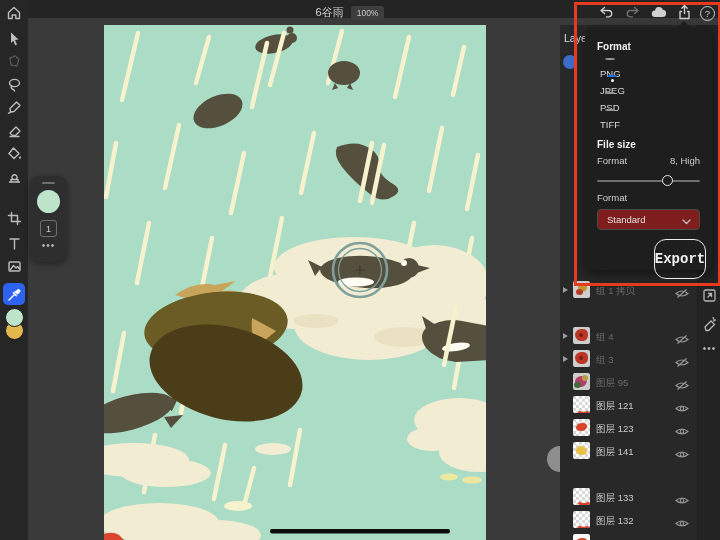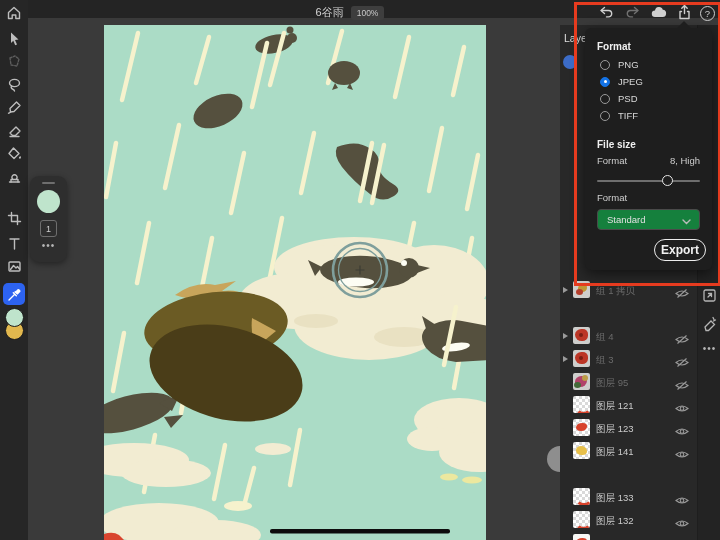--- a/index.html
+++ b/index.html
@@ -67,34 +67,34 @@
   #drawer-handle{position:absolute;left:547px;top:446px;width:13px;height:26px;background:#8e8e8e;border-radius:13px 0 0 13px;z-index:2;}
   
   .action-icon{position:absolute;top:4px;width:17px;height:17px;z-index:5;}
   .action-icon svg{stroke:#cfcfcf;fill:none;stroke-width:1.4;stroke-linecap:round;stroke-linejoin:round;}
   #redo-icon{opacity:.45;}
   #help-icon{border:1.2px solid #cfcfcf;border-radius:50%;width:13px;height:13px;color:#cfcfcf;font-size:9.5px;display:flex;align-items:center;justify-content:center;top:6px;}
   
   #export-popover{position:absolute;left:585px;top:28px;width:127px;height:242px;background:#1e1e1e;border-radius:6px;z-index:6;box-shadow:0 4px 14px rgba(0,0,0,.55);}
   #popover-caret{position:absolute;left:92px;top:-7px;width:0;height:0;border-left:7px solid transparent;border-right:7px solid transparent;border-bottom:7px solid #1e1e1e;}
   .section-header{position:absolute;left:12px;color:#f0f0f0;font-size:10px;font-weight:bold;}
-  .radio-row{position:absolute;left:15px;height:13px;display:flex;align-items:center;gap:8px;}
+  .radio-row{position:absolute;left:15px;height:13px;display:flex;align-items:center;gap:8px;flex-direction:column;}
   .radio-circle{width:10px;height:10px;border:1.2px solid #9a9a9a;border-radius:50%;box-sizing:border-box;position:relative;}
   .radio-row.selected .radio-circle{border-color:#1473e6;background:#1473e6;}
   .radio-row.selected .radio-circle::after{content:"";position:absolute;left:2.5px;top:2.5px;width:3px;height:3px;background:#fff;border-radius:50%;}
   .radio-label{color:#d8d8d8;font-size:9.5px;}
   .field-label{position:absolute;left:12px;color:#cfcfcf;font-size:9.5px;}
   #quality-value{position:absolute;right:12px;top:127px;color:#cfcfcf;font-size:9.5px;}
   #slider{position:absolute;left:12px;top:152px;width:103px;height:2px;background:#6e6e6e;border-radius:1px;}
   #slider-knob{position:absolute;top:-5px;width:11px;height:11px;border:1.6px solid #e8e8e8;border-radius:50%;background:#1e1e1e;box-sizing:border-box;}
-  #format-select{position:absolute;left:12px;top:181px;width:103px;height:21px;background:#15803d;border:1px solid #4a4a4a;border-radius:4px;box-sizing:border-box;display:flex;align-items:center;}
+  #format-select{position:absolute;left:12px;top:181px;width:103px;height:21px;background:#7f1d1d;border:1px solid #4a4a4a;border-radius:4px;box-sizing:border-box;display:flex;align-items:center;}
   #format-select-value{color:#e0e0e0;font-size:9.5px;margin-left:9px;flex:1;}
   #select-chevron{margin-right:8px;}
   #select-chevron svg{stroke:#bbbbbb;fill:none;stroke-width:1.4;stroke-linecap:round;}
-  #export-button{position:absolute;right:6px;top:211px;width:52px;height:22px;border:1.5px solid #ececec;border-radius:12px;box-sizing:border-box;display:flex;align-items:center;justify-content:center;color:#f2f2f2;font-size:12px;font-weight:bold;background:transparent;}
+  #export-button{position:absolute;right:6px;top:211px;width:52px;height:40px;border:1.5px solid #ececec;border-radius:12px;box-sizing:border-box;display:flex;align-items:center;justify-content:center;color:#f2f2f2;font-size:14px;font-weight:bold;background:transparent;font-family:Liberation Mono, monospace;}
   
   #annotation-box{position:absolute;left:574px;top:2px;width:141px;height:278px;border:3px solid #e63b1f;z-index:9;pointer-events:none;}
 </style>
 </head>
 <body>
 
 <div id="topbar">
   <div id="title-wrap">
     <span id="doc-title">6谷雨</span>
     <span id="zoom-badge">100%</span>

